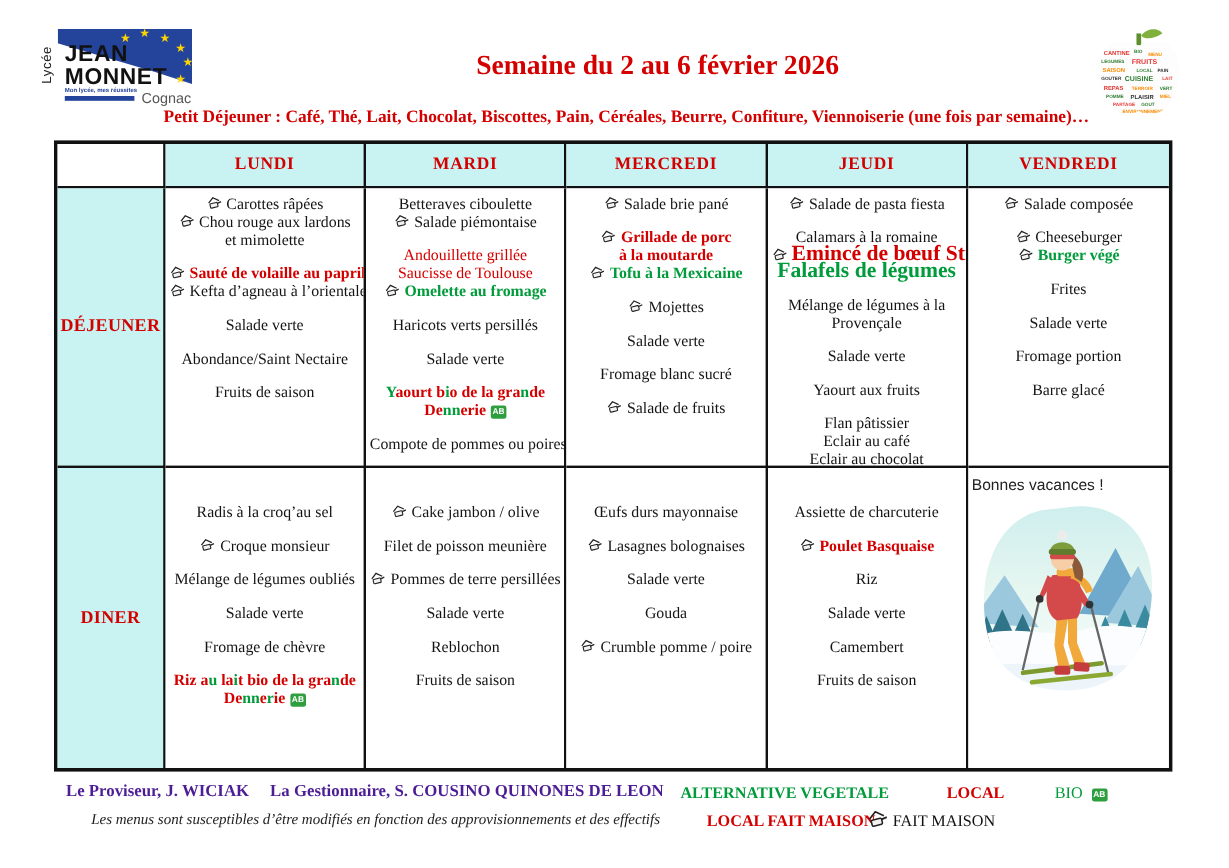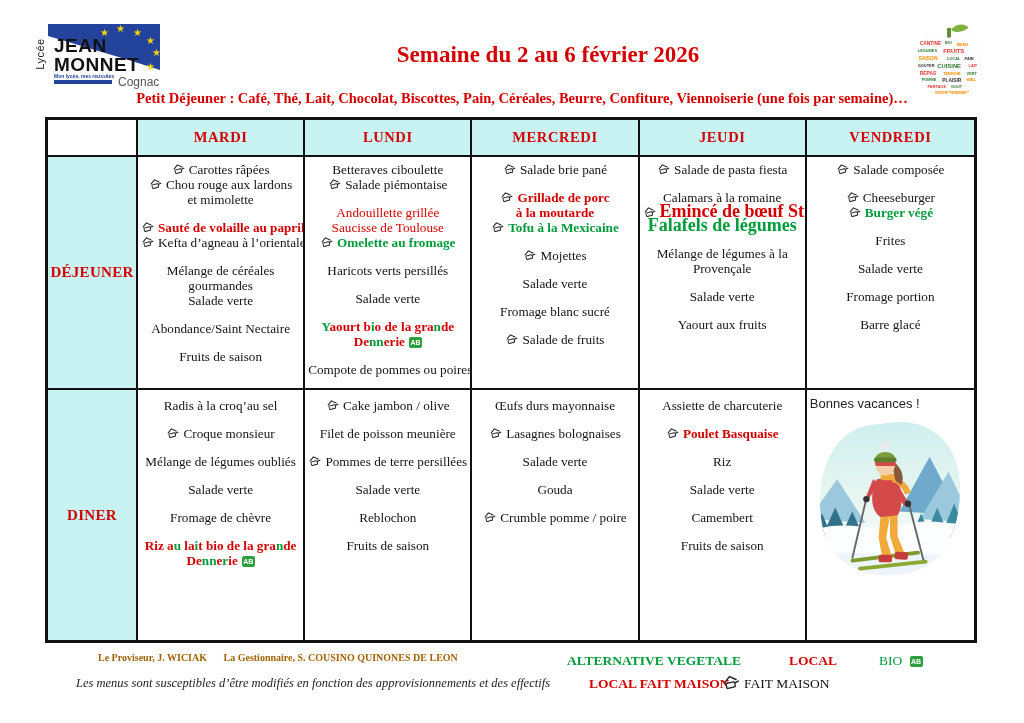--- a/index.html
+++ b/index.html
@@ -44,38 +44,38 @@
   }
   .cell{border-right:2px solid var(--line);border-bottom:2px solid var(--line);overflow:hidden;}
   .cell:nth-child(6n){border-right:none;}
   .rowlast{border-bottom:none;}
   .corner{background:#fff;}
   .dayhead{background:var(--cyan);display:flex;align-items:center;justify-content:center;
     color:var(--red);font-weight:bold;font-size:14.5px;letter-spacing:.6px;}
   .rowlabel{background:var(--cyan);display:flex;align-items:center;justify-content:center;
     color:var(--red);font-weight:bold;font-size:15px;letter-spacing:.3px;}
   .menu-cell{background:#fff;text-align:center;font-size:13.2px;line-height:15px;padding:5px 3px 2px;}
-  .menu-cell.dinrow{padding-top:8px;}
+  .menu-cell.dinrow{padding-top:29px;}
   .block{margin-bottom:13px;}
   .item .line{white-space:nowrap;}
   .item.red{color:var(--red);}
   .item.green{color:var(--green);}
   .item.b{font-weight:bold;}
   .item.sm{font-size:18px;line-height:13.5px;}
   span.red{color:var(--red);} span.green{color:var(--green);}
   svg.fm{width:13px;height:13px;vertical-align:-2px;margin-right:4px;}
   .bio{display:inline-block;width:13px;height:11px;background:#2e9e3e;color:#fff;
     font-family:"Liberation Sans",sans-serif;font-size:7px;font-weight:bold;line-height:11px;
     text-align:center;border-radius:2px;margin-left:4px;vertical-align:1px;}
   
   .vac-title{font-family:"Liberation Sans",sans-serif;font-size:13px;color:#222;
     text-align:left;margin-top:2px;}
   .ski-wrap{display:flex;justify-content:center;margin-top:6px;}
   
-  .foot-names{position:absolute;left:55px;top:652px;font-weight:bold;font-size:10px;color:#a16207;margin-left:43px;}
+  .foot-names{position:absolute;left:55px;top:652px;font-weight:bold;font-size:14px;color:#4c1d95;}
   .foot-names .gap{display:inline-block;width:14px;}
   .foot-italic{position:absolute;left:76px;top:676px;font-style:italic;font-size:12.5px;color:#222;}
   .lg-veg{position:absolute;left:567px;top:653px;color:var(--green);font-weight:bold;font-size:13.5px;}
   .lg-local{position:absolute;left:789px;top:653px;color:var(--red);font-weight:bold;font-size:13.5px;}
   .lg-bio{position:absolute;left:879px;top:653px;color:var(--green);font-size:13.5px;}
   .lg-lfm{position:absolute;left:589px;top:676px;color:var(--red);font-weight:bold;font-size:13.5px;}
   .lg-fm{position:absolute;left:722px;top:674px;color:#111;font-size:13.5px;}
   .lg-fm svg.fm{width:18px;height:18px;vertical-align:-4px;}
 </style>
 </head>
@@ -128,22 +128,22 @@
     <text x="33" y="64" font-size="5" fill="#333">PLAISIR</text>
     <text x="58" y="63" font-size="4" fill="#fb8c00">MIEL</text>
     <text x="18" y="70" font-size="4" fill="#e53935">PARTAGE</text>
     <text x="42" y="70" font-size="4" fill="#2e7d32">GOUT</text>
     <text x="26" y="76" font-size="4" fill="#fb8c00">ENVIRONNEMENT</text>
   </g>
 </svg>
 
 <div class="menu-table" id="menuTable">
     <div class="cell corner"></div>
+    <div class="cell dayhead">LUNDI</div>
     <div class="cell dayhead">MARDI</div>
-    <div class="cell dayhead">LUNDI</div>
     <div class="cell dayhead">MERCREDI</div>
     <div class="cell dayhead">JEUDI</div>
     <div class="cell dayhead">VENDREDI</div>
     <div class="cell rowlabel">DÉJEUNER</div>
     <div class="cell menu-cell ">
       <div class="block">
         <div class="item">
           <div class="line"><svg class="fm" viewBox="0 0 14 14">
               <g transform="rotate(-14 7 7)">
                 <path d="M2.2 5.6 L7 1.8 L11.8 5.6" fill="none" stroke="#222" stroke-width="1.1"></path>
@@ -178,24 +178,20 @@
               <g transform="rotate(-14 7 7)">
                 <path d="M2.2 5.6 L7 1.8 L11.8 5.6" fill="none" stroke="#222" stroke-width="1.1"></path>
                 <rect x="3" y="6.6" width="6.8" height="4" rx="0.8" fill="#f2f2f2" stroke="#222" stroke-width="1"></rect>
                 <line x1="9.8" y1="7.6" x2="13.4" y2="6.9" stroke="#222" stroke-width="1.2"></line>
               </g>
             </svg><span>Kefta d’agneau à l’orientale</span></div>
         </div>
       </div>
       <div class="block">
         <div class="item">
-          <div class="line"><span>Mélange de céréales</span></div>
-          <div class="line"><span>gourmandes</span></div>
-        </div>
-        <div class="item">
           <div class="line"><span>Salade verte</span></div>
         </div>
       </div>
       <div class="block">
         <div class="item">
           <div class="line"><span>Abondance/Saint Nectaire</span></div>
         </div>
       </div>
       <div class="block">
         <div class="item">
@@ -359,20 +355,31 @@
         </div>
       </div>
       <div class="block">
         <div class="item">
           <div class="line"><span>Salade verte</span></div>
         </div>
       </div>
       <div class="block">
         <div class="item">
           <div class="line"><span>Yaourt aux fruits</span></div>
+        </div>
+      </div>
+      <div class="block">
+        <div class="item">
+          <div class="line"><span>Flan pâtissier</span></div>
+        </div>
+        <div class="item">
+          <div class="line"><span>Eclair au café</span></div>
+        </div>
+        <div class="item">
+          <div class="line"><span>Eclair au chocolat</span></div>
         </div>
       </div>
     </div>
     <div class="cell menu-cell ">
       <div class="block">
         <div class="item">
           <div class="line"><svg class="fm" viewBox="0 0 14 14">
               <g transform="rotate(-14 7 7)">
                 <path d="M2.2 5.6 L7 1.8 L11.8 5.6" fill="none" stroke="#222" stroke-width="1.1"></path>
                 <rect x="3" y="6.6" width="6.8" height="4" rx="0.8" fill="#f2f2f2" stroke="#222" stroke-width="1"></rect>

